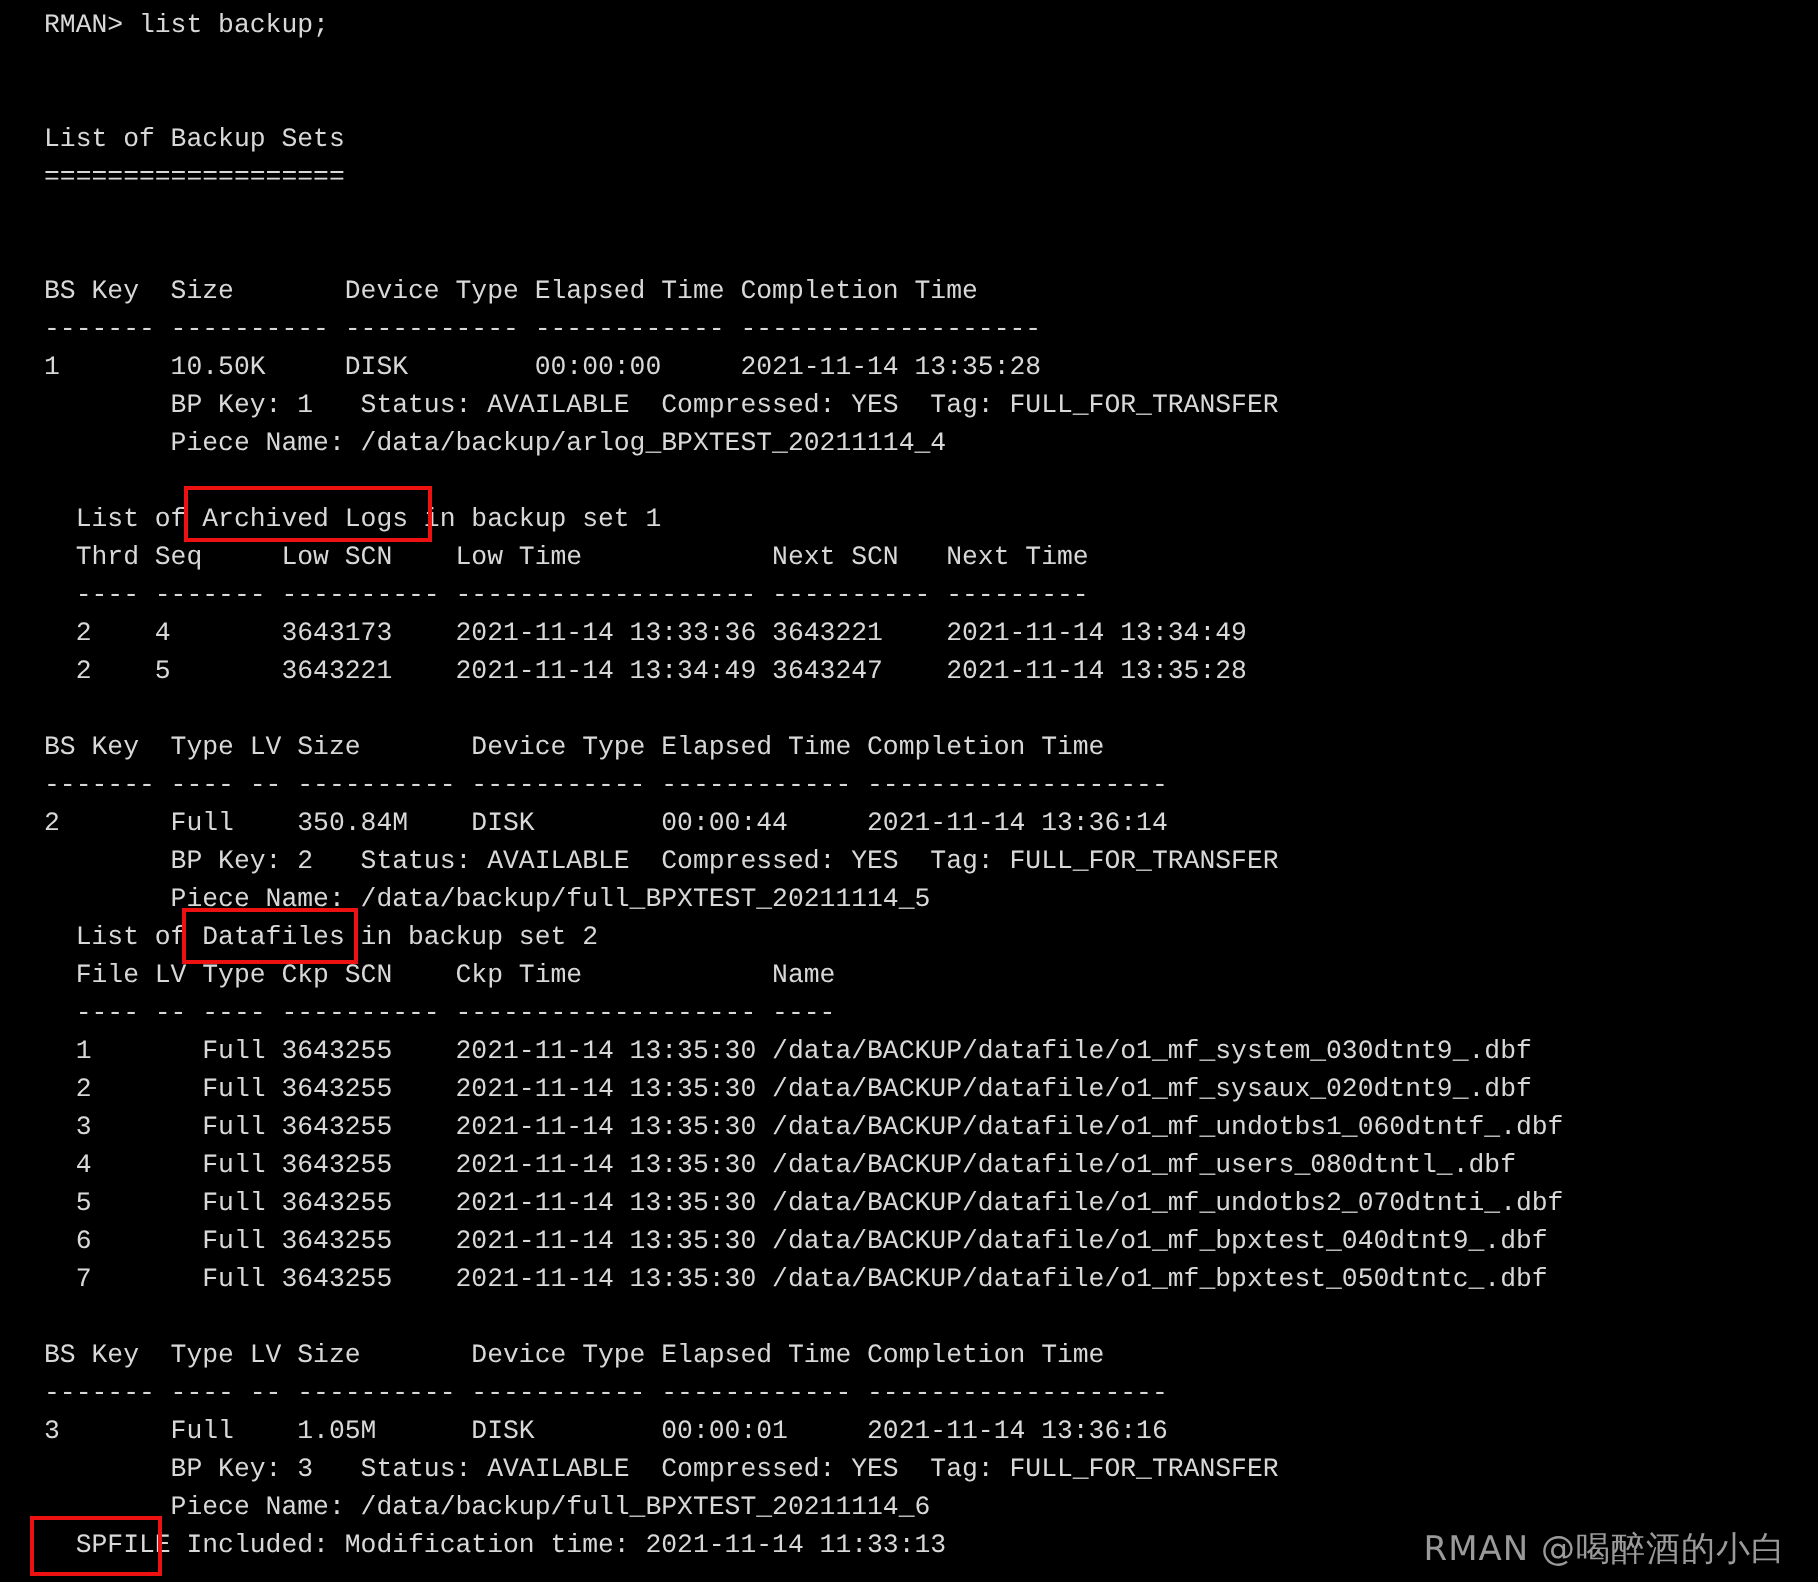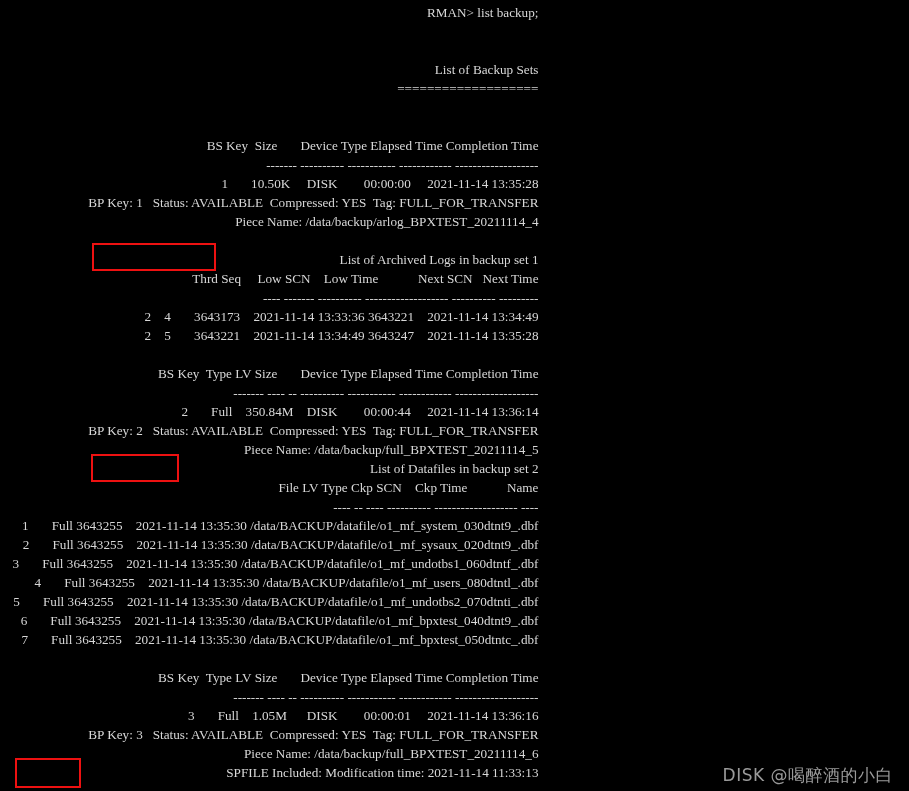--- a/index.html
+++ b/index.html
@@ -15,31 +15,30 @@
     background: #000000;
     overflow: hidden;
     font-family: "DejaVu Sans Mono", "Liberation Mono", monospace;
     font-size: 13.2px;
     line-height: 19px;
     color: #d8d8d8;
     -webkit-font-smoothing: antialiased;
   }
   #console-output {
     position: absolute;
-    left: 6px;
+    left: 22px;
     top: 3px;
     white-space: pre;
     margin: 0;
     padding: 0;
-    font-family: Liberation Serif, serif;
+    font-family: Liberation Mono, monospace;
     font-size: inherit;
     line-height: inherit;
     color: inherit;
     letter-spacing: 0px;
-    text-align: right;
   }
   .hl-box {
     position: absolute;
     border: 2px solid #ee1111;
     box-sizing: border-box;
     pointer-events: none;
     background: transparent;
   }
   #watermark {
     position: absolute;
@@ -98,15 +97,15 @@
         BP Key: 3   Status: AVAILABLE  Compressed: YES  Tag: FULL_FOR_TRANSFER
         Piece Name: /data/backup/full_BPXTEST_20211114_6
   SPFILE Included: Modification time: 2021-11-14 11:33:13</pre>
 
   <div class="hl-box" style="left:92px; top:243px; width:124px; height:28px;"></div>
 
   <div class="hl-box" style="left:91px; top:454px; width:88px; height:28px;"></div>
 
   <div class="hl-box" style="left:15px; top:758px; width:66px; height:30px;"></div>
 
-  <div id="watermark">DISK @喝醉酒的小白</div>
+  <div id="watermark">RMAN @喝醉酒的小白</div>
 
 </div>
 
 </body></html>

